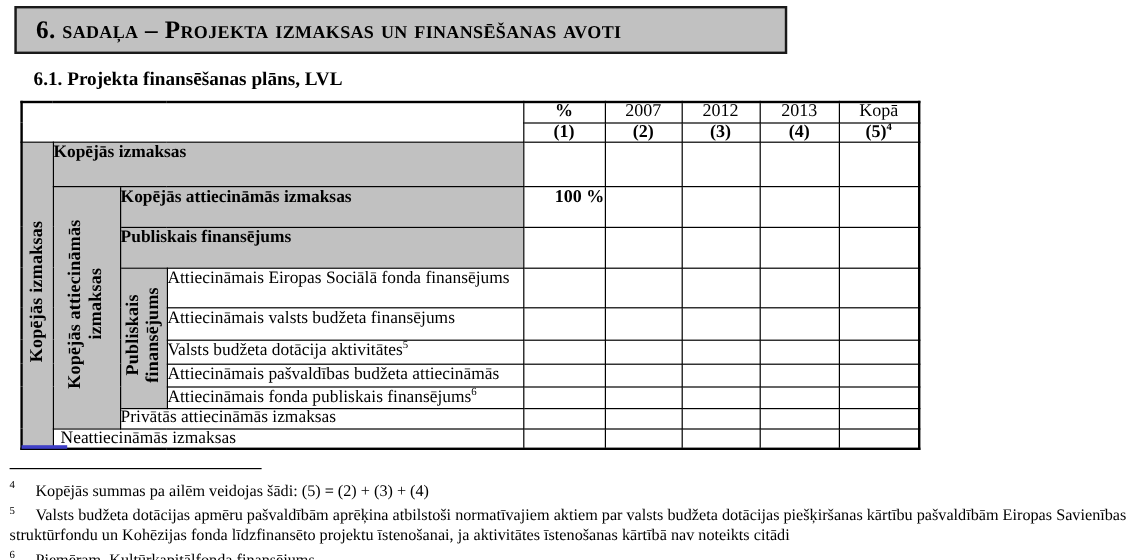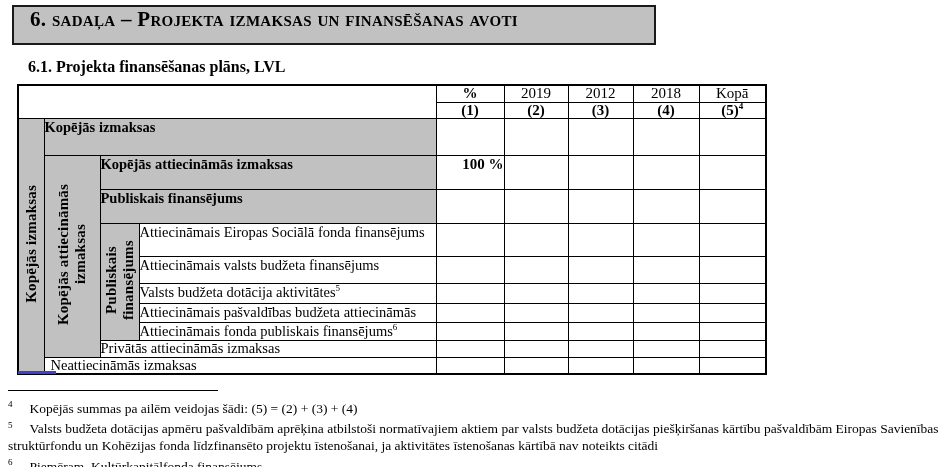--- a/index.html
+++ b/index.html
@@ -6,21 +6,21 @@
   body {
     width:945px; height:467px; background:#ffffff; overflow:hidden; position:relative;
     font-family:"Liberation Serif","DejaVu Serif",serif; color:#000;
   }
   .page { position:absolute; inset:0; }
 
   
   .title-bar {
     position:absolute; left:12px; top:5px; width:624px; height:36px;
     background:#c1c1c1; border:2px solid #1a1a1a;
-    display:flex; padding-left:16px; box-sizing:content-box;
+    display:flex; align-items:center; padding-left:16px; box-sizing:content-box;
   }
   .title-bar span {
     font-variant:small-caps; font-weight:bold; font-size:21px; letter-spacing:.3px;
     white-space:nowrap;
   }
 
   
   .subtitle {
     position:absolute; left:28px; top:58px;
     font-weight:bold; font-size:16px;
@@ -91,23 +91,23 @@
       <col style="width:68px">
         <col style="width:64px">
         <col style="width:65px">
         <col style="width:66px">
         <col style="width:67px">
     </colgroup>
     <tbody>
         <tr class="h1">
       <td class="corner" colspan="4" rowspan="2"></td>
       <td class="hd b">%</td>
-      <td class="hd">2019</td>
+      <td class="hd">2007</td>
       <td class="hd">2012</td>
-      <td class="hd">2018</td>
+      <td class="hd">2013</td>
       <td class="hd">Kopā</td>
     </tr>
     <tr class="h2">
       <td class="hd b hb">(1)</td>
       <td class="hd b hb">(2)</td>
       <td class="hd b hb">(3)</td>
       <td class="hd b hb">(4)</td>
       <td class="hd b hb"><span>(5)</span><span class="sup">4</span></td>
     </tr>
     <tr class="r1">

